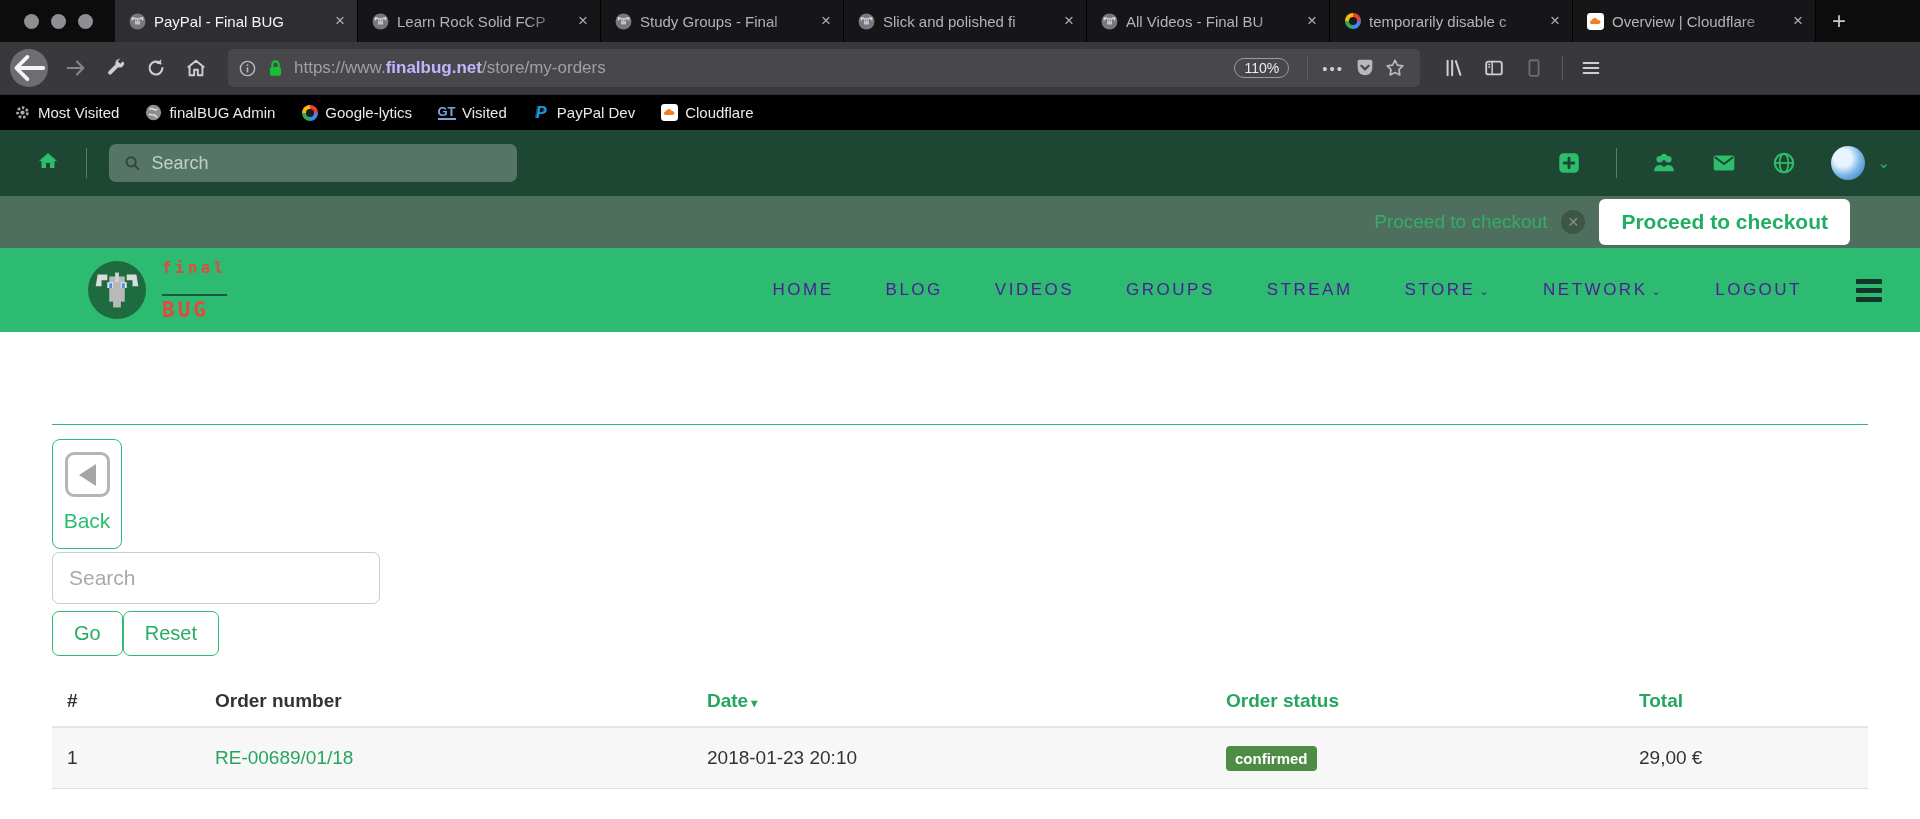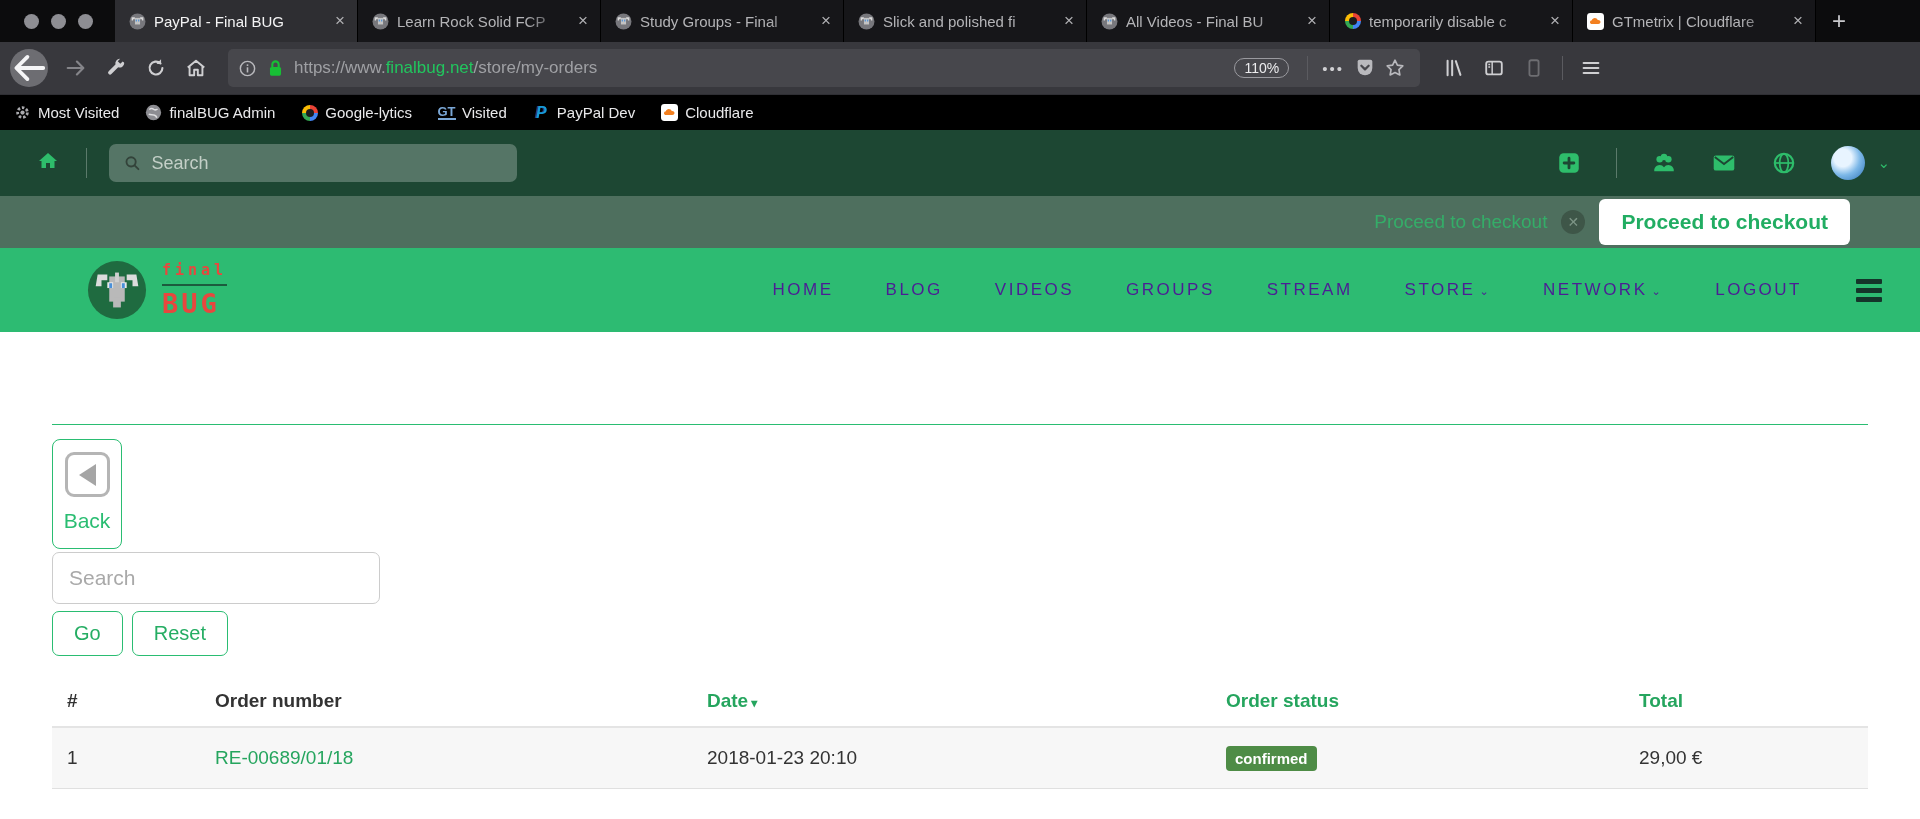--- a/index.html
+++ b/index.html
@@ -26,21 +26,21 @@
 
   .toolbar { height:52px; background:#38383d; display:flex; align-items:center; padding:0 10px; }
   .tbtn { width:40px; height:40px; display:flex; align-items:center; justify-content:center; flex:none; }
   .tbtn svg { width:22px; height:22px; }
   .back-circle { width:38px; height:38px; border-radius:50%; background:#6d6d72; display:flex; align-items:center; justify-content:center; margin-right:8px; }
   .urlbar { height:38px; flex:none; width:1192px; margin-left:12px; background:#47474c; border-radius:5px;
             display:flex; align-items:center; padding:0 10px; }
   .urlbar .uicon { display:flex; align-items:center; margin-right:9px; }
   .url-text { font-size:17px; flex:1; white-space:nowrap; }
   .url-text .dim { color:#9fa0a4; }
-  .url-text .host { color:#22c55e; }
+  .url-text .host { color:#c4b5fd;font-weight:bold; }
   .zoom-pill { border:1px solid #9a9a9f; border-radius:11px; color:#ececee; font-size:14px;
                padding:1px 9px; margin-right:10px; }
   .usep { width:1px; height:24px; background:#5b5b60; margin:0 8px; }
   .dots { color:#cfcfd2; font-size:15px; letter-spacing:2px; margin:0 6px; }
   .after-url { display:flex; align-items:center; margin-left:14px; }
   .dim-icon { opacity:.35; }
 
   .bookmarksbar { height:36px; background:#000000; border-top:1px solid #2f2f34;
                   display:flex; align-items:center; padding:0 14px; gap:26px; }
   .bm { display:flex; align-items:center; gap:7px; color:#e9e9eb; font-size:15px; }
@@ -71,44 +71,44 @@
   .toast-close { width:24px; height:24px; border-radius:50%; background:#3e5648; color:#7d9586; font-size:14px;
                  display:flex; align-items:center; justify-content:center; }
   .checkout-btn { background:#fff; border:none; border-radius:6px; color:#21ad62; font-weight:bold;
                   font-size:21px; padding:11px 22px; font-family:inherit; }
 
   
   .main-nav { height:84px; background:#2dbb72; display:flex; align-items:center; padding:0 38px 0 86px; }
   .brand { display:flex; align-items:center; gap:14px; }
   .brand svg { width:62px; height:62px; display:block; }
   .brand-text { font-family:"DejaVu Sans Mono", monospace; color:#e8473e; }
-  .brand-top { font-size:15px; letter-spacing:4px; font-weight:bold; padding-bottom:5px;
+  .brand-top { font-size:15px; letter-spacing:4px; font-weight:bold; padding-bottom:17px;
                border-bottom:2px solid #1c5b3e; }
-  .brand-bottom { font-size:27px; font-weight:bold; letter-spacing:3px; margin-top:2px; }
+  .brand-bottom { font-size:21px; font-weight:bold; letter-spacing:3px; margin-top:2px; }
   .nav-items { margin-left:auto; display:flex; align-items:center; gap:52px; }
   .nav-item { color:#4c1d95; font-size:17px; letter-spacing:2.5px; font-weight:400; white-space:nowrap; }
   .nav-item .ncaret { font-size:11px; margin-left:4px; }
   .nav-burger { margin-left:54px; display:flex; flex-direction:column; gap:4px; }
   .nav-burger span { width:26px; height:5px; background:#14352a; border-radius:1px; }
 
   
   .content { padding:73px 52px 0 52px; }
   .page-title { color:#2abd72; font-size:49px; font-weight:300; }
   .rule { border:none; border-top:1px solid #2abd72; margin-top:19px; }
   .back-btn { margin-top:14px; width:70px; height:110px; border:1px solid #2abd72; border-radius:8px;
               background:#fff; display:flex; flex-direction:column; align-items:center; padding-top:12px; gap:12px; }
   .back-ico { width:45px; height:45px; border:3px solid #b5b5b5; border-radius:9px;
               display:flex; align-items:center; justify-content:center; }
   .back-tri { width:0; height:0; border-top:11px solid transparent; border-bottom:11px solid transparent;
               border-right:17px solid #a5a5a5; }
   .back-label { color:#2abd72; font-size:21px; }
   .filter-search { display:block; margin-top:3px; width:328px; height:52px; border:1px solid #ccc; border-radius:7px;
                    padding:0 16px; font-size:21px; font-family:inherit; color:#444; outline:none; }
   .filter-search::placeholder { color:#a9a9a9; }
-  .btn-row { margin-top:7px; display:flex; gap:9px; }
+  .btn-row { margin-top:7px; display:flex; }
   .obtn { background:#fff; border:1px solid #2abd72; border-radius:7px; color:#25ad63; font-size:20px;
           font-family:inherit; padding:10px 21px; }
 
   .orders-table { margin-top:26px; }
   .t-head, .t-row { display:grid; grid-template-columns:148px 492px 519px 413px 1fr; align-items:center; }
   .t-head { padding:8px 0 14px 0; }
   .t-head > div, .t-row > div { padding-left:15px; font-size:19px; }
   .th { font-weight:bold; color:#333; }
   .th.accent { color:#25a55e; }
   .caret { font-size:12px; margin-left:3px; }
@@ -206,21 +206,21 @@
     <span class="close">×</span>
   </div>
 
   <div class="tab">
     <span class="fav">
           <svg viewBox="0 0 16 16">
             <rect width="16" height="16" rx="3.2" fill="#fff"></rect>
             <path d="M11.6 10.4H4.7c-1 0-1.9-.8-1.9-1.8s.8-1.8 1.8-1.8c.3-1.2 1.4-2.1 2.8-2.1 1.2 0 2.3.8 2.7 1.9h.4c1.2 0 2.2.9 2.2 1.9s-1 1.9-2.1 1.9z" fill="#f38020"></path>
           </svg>
         </span>
-    <span class="title fade">GTmetrix | Cloudflare</span>
+    <span class="title fade">Overview | Cloudflare</span>
     <span class="close">×</span>
   </div>
 </div>
   <div class="newtab">+</div>
 </div>
 
 <div class="toolbar">
   <div class="back-circle">
     <svg viewBox="0 0 24 24">
         <path d="M11 5l-7 7 7 7M4.5 12H21" fill="none" stroke="#f5f5f7" stroke-width="2.4" stroke-linecap="round" stroke-linejoin="round"></path>

